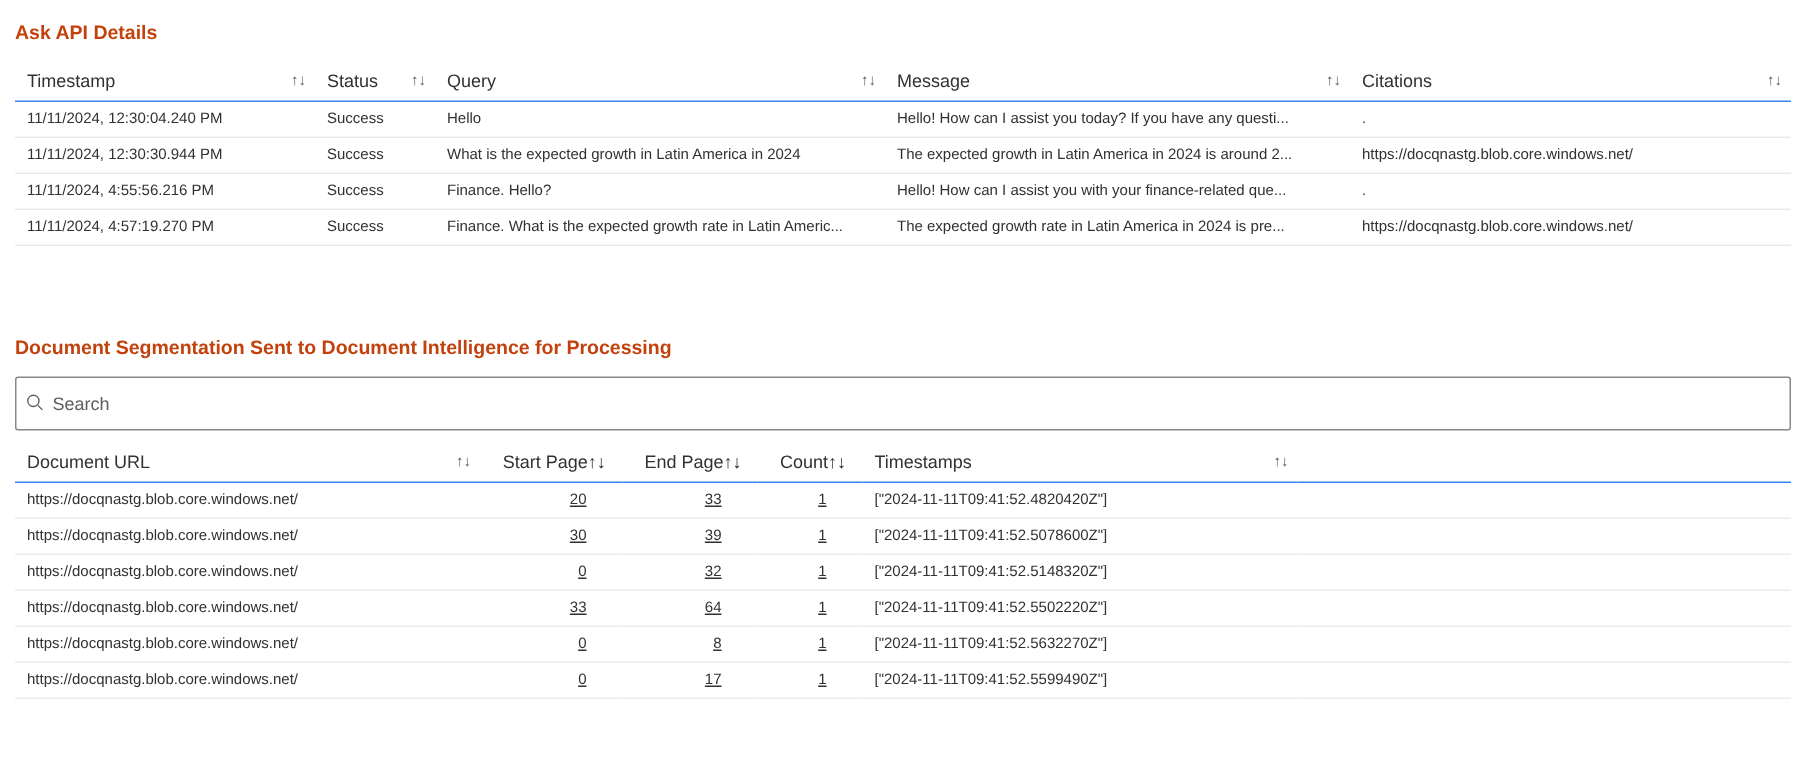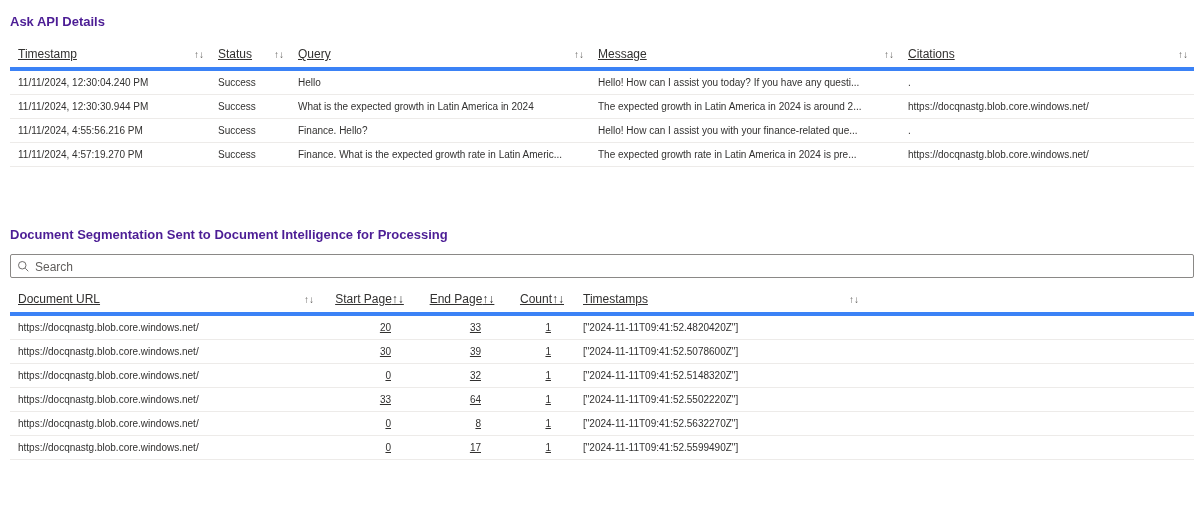--- a/index.html
+++ b/index.html
@@ -8,37 +8,36 @@
     padding: 10px 10px 20px 10px;
     font-family: "Segoe UI", Arial, sans-serif;
     font-size: 12px;
     color: #323130;
     background: #fff;
     width: 1204px;
   }
   .section-title {
     font-size: 13px;
     font-weight: 600;
-    color: #4c1d95;
+    color: #c2410c;
     margin: 4px 0 12px 0;
   }
   table {
     width: 100%;
     border-collapse: collapse;
     table-layout: fixed;
   }
   th {
     text-align: left;
     font-weight: 400;
     font-size: 12px;
     color: #323130;
     padding: 6px 8px;
     position: relative;
-    border-bottom: 4px solid #3b82f6;
-    text-decoration: underline;
+    border-bottom: 1px solid #3b82f6;
   }
   td {
     padding: 6px 8px;
     font-size: 10px;
     color: #323130;
     border-bottom: 1px solid #edebe9;
     white-space: nowrap;
     overflow: hidden;
     text-overflow: ellipsis;
   }
@@ -47,26 +46,26 @@
     right: 6px;
     top: 50%;
     transform: translateY(-50%);
     font-size: 10px;
     color: #605e5c;
   }
   .num { text-align: right; padding-right: 24px; text-decoration: underline; }
   .num-head { text-align: center; padding-right: 4px; }
   .search-box {
     display: flex;
-    align-items: flex-end;
+    align-items: center;
     border: 1px solid #8a8886;
     border-radius: 2px;
     padding: 2px 6px;
     margin: 6px 0 8px 0;
-    height: 24px;
+    height: 36px;
   }
   .search-box .icon {
     color: #605e5c;
     font-size: 12px;
     margin-right: 4px;
   }
   .search-box input {
     border: none;
     outline: none;
     flex: 1;

